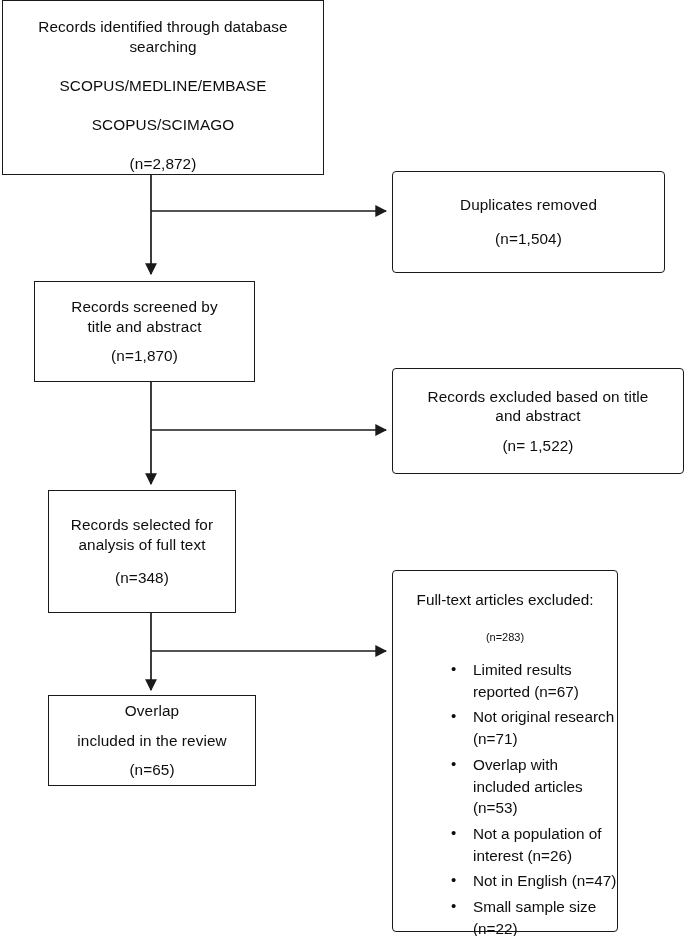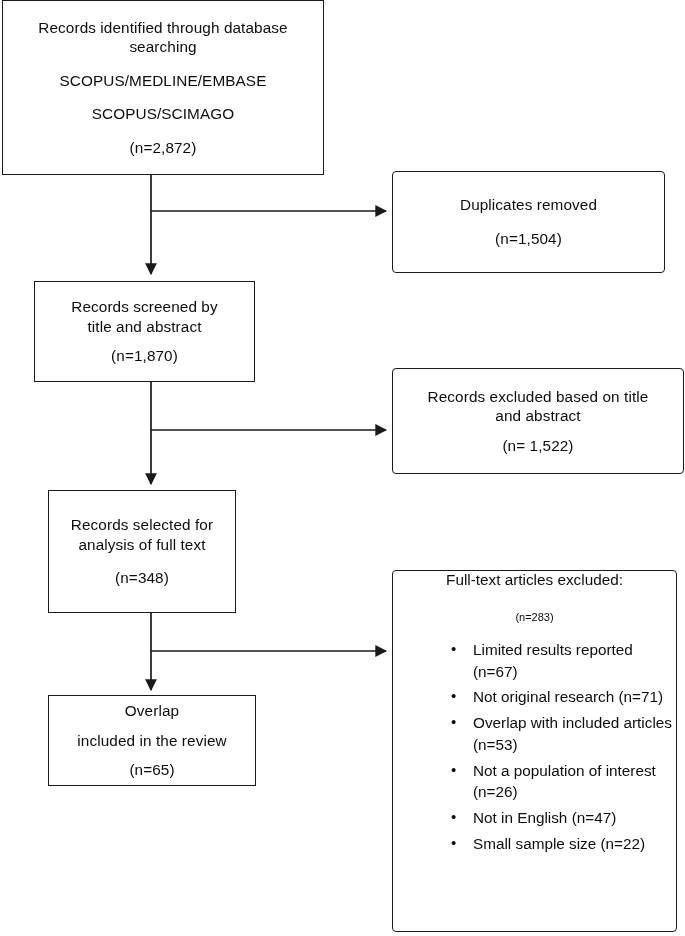--- a/index.html
+++ b/index.html
@@ -32,31 +32,31 @@
     border-radius: 4px;
   }
   .line {
     font-size: 15.3px;
     line-height: 1.28;
     white-space: pre-wrap;
     letter-spacing: 0.1px;
   }
   
   #box-identified { left: 2px;  top: 0px;   width: 322px; height: 175px; }
-  #box-identified .line { margin: 0 0 0 0; }
+  #box-identified .line { margin: 16px 0 0 0; }
   #box-identified .l0 { padding: 0 26px; }
 
   #box-screened   { left: 34px; top: 281px; width: 221px; height: 101px; }
   #box-selected   { left: 48px; top: 490px; width: 188px; height: 123px; }
   #box-included   { left: 48px; top: 695px; width: 208px; height: 91px;  }
 
   #box-duplicates { left: 392px; top: 171px; width: 273px; height: 102px; }
   #box-excluded-title { left: 392px; top: 368px; width: 292px; height: 106px; }
-  #box-fulltext   { left: 392px; top: 570px; width: 285px; height: 362px;
-                    justify-content: flex-start; }
+  #box-fulltext   { left: 392px; top: 570px; width: 226px; height: 362px;
+                    justify-content: flex-start; padding-top: 20px; }
 
   #box-fulltext .head { font-size: 15.3px; text-align: center; width: 100%; }
   #box-fulltext .count { font-size: 11px; text-align: center; width: 100%; margin-top: 22px; }
   #box-fulltext ul {
     margin: 16px 0 0 0;
     padding-left: 58px;
     text-align: left;
     width: 100%;
     box-sizing: border-box;
     list-style: none;

